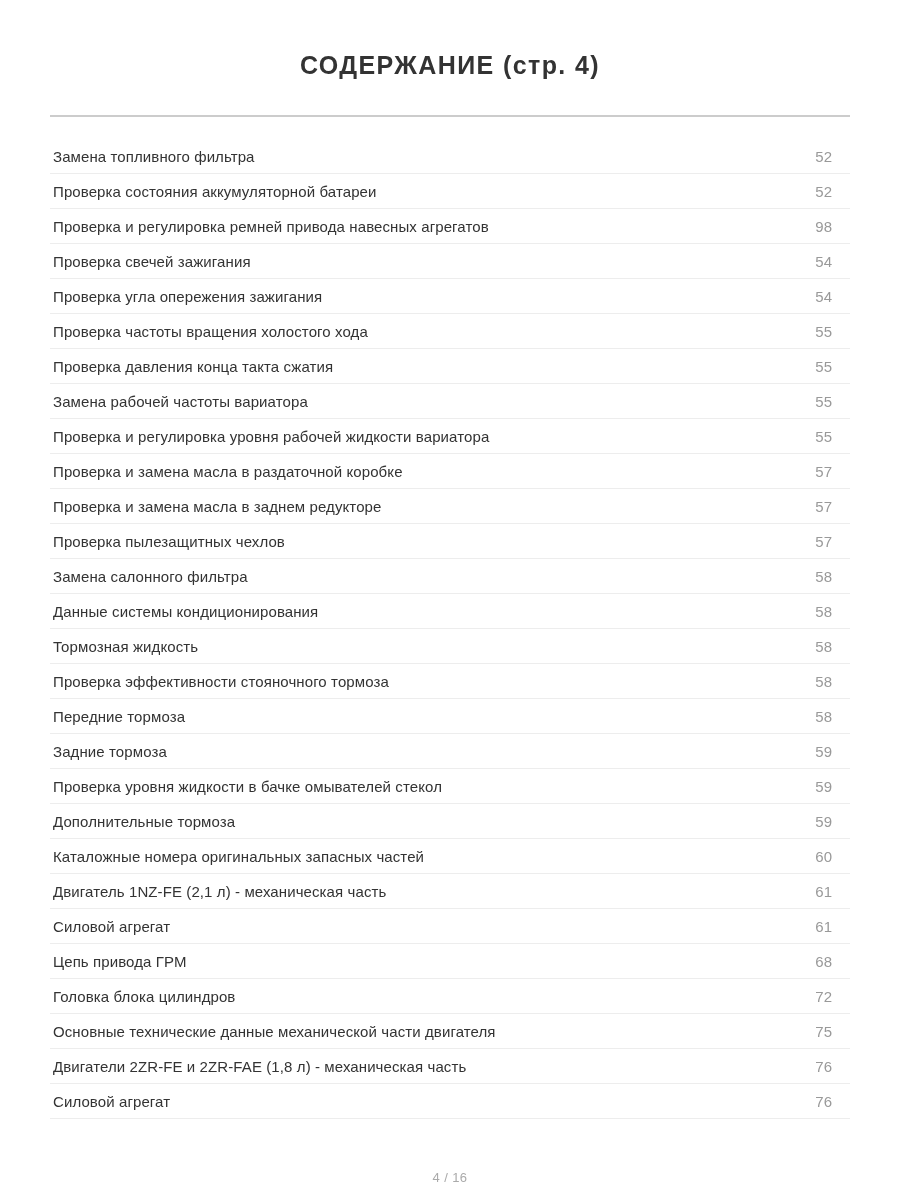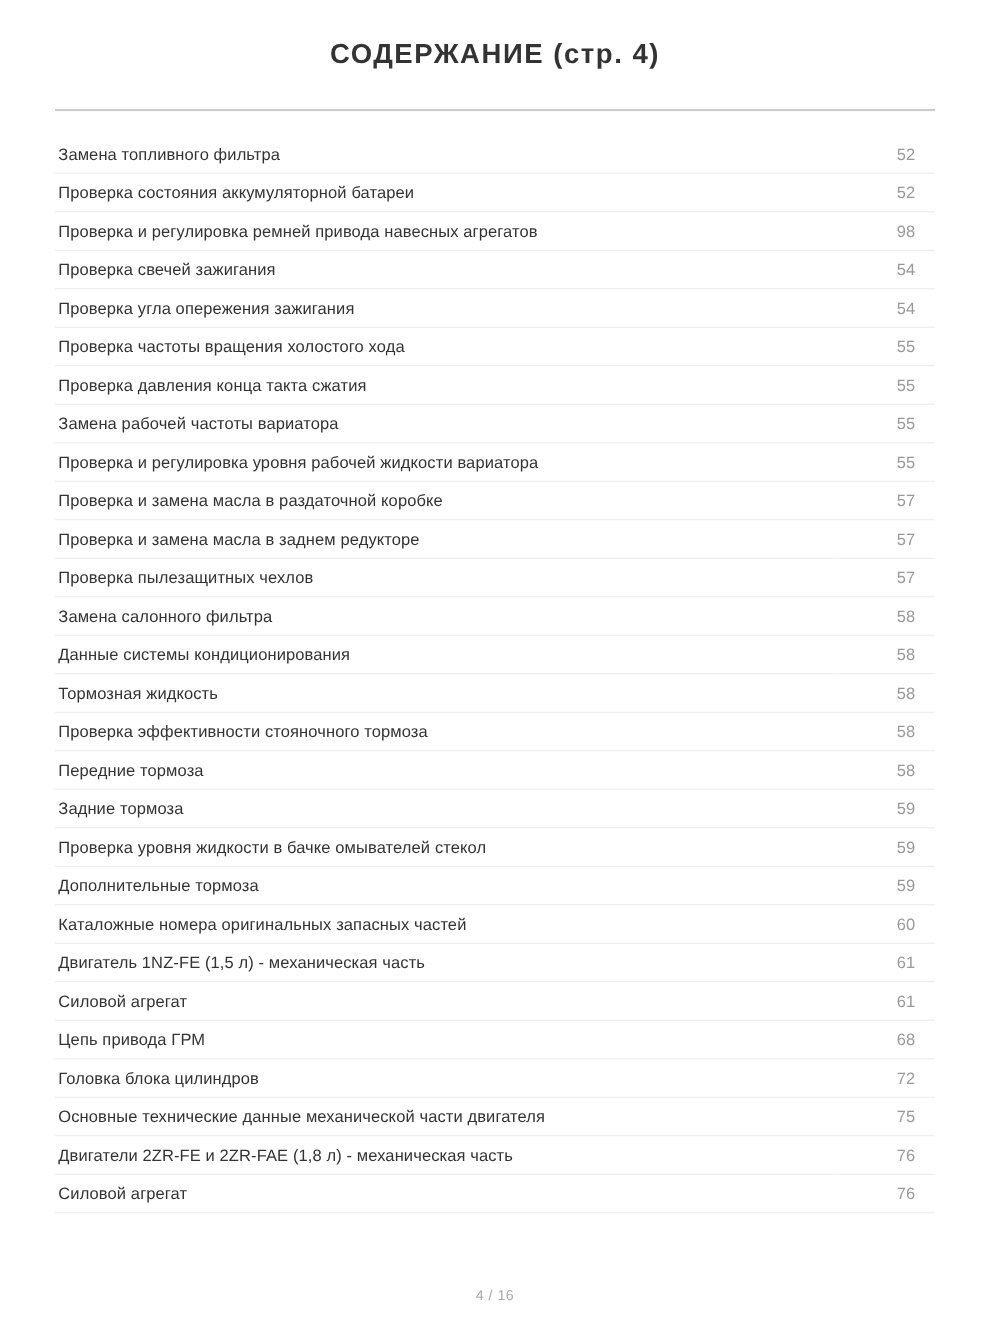--- a/index.html
+++ b/index.html
@@ -23,21 +23,21 @@
     display: flex;
     flex-direction: column;
   }
   .doc-title {
     text-align: center;
     font-size: 25px;
     font-weight: bold;
     letter-spacing: 1.4px;
     color: #333333;
     margin: 0;
-    padding-top: 34px;
+    padding-top: 50px;
     line-height: 1.2;
   }
   .title-rule {
     height: 0;
     border-top: 2px solid #cccccc;
     margin: 35px 50px 0 50px;
   }
   .toc {
     margin: 22px 50px 0 50px;
     border-collapse: collapse;
@@ -170,21 +170,21 @@
         </tr>
         <tr>
           <td class="entry-title">Дополнительные тормоза</td>
           <td class="entry-page">59</td>
         </tr>
         <tr>
           <td class="entry-title">Каталожные номера оригинальных запасных частей</td>
           <td class="entry-page">60</td>
         </tr>
         <tr>
-          <td class="entry-title">Двигатель 1NZ-FE (1,5 л) - механическая часть</td>
+          <td class="entry-title">Двигатель 1NZ-FE (2,1 л) - механическая часть</td>
           <td class="entry-page">61</td>
         </tr>
         <tr>
           <td class="entry-title">Силовой агрегат</td>
           <td class="entry-page">61</td>
         </tr>
         <tr>
           <td class="entry-title">Цепь привода ГРМ</td>
           <td class="entry-page">68</td>
         </tr>

